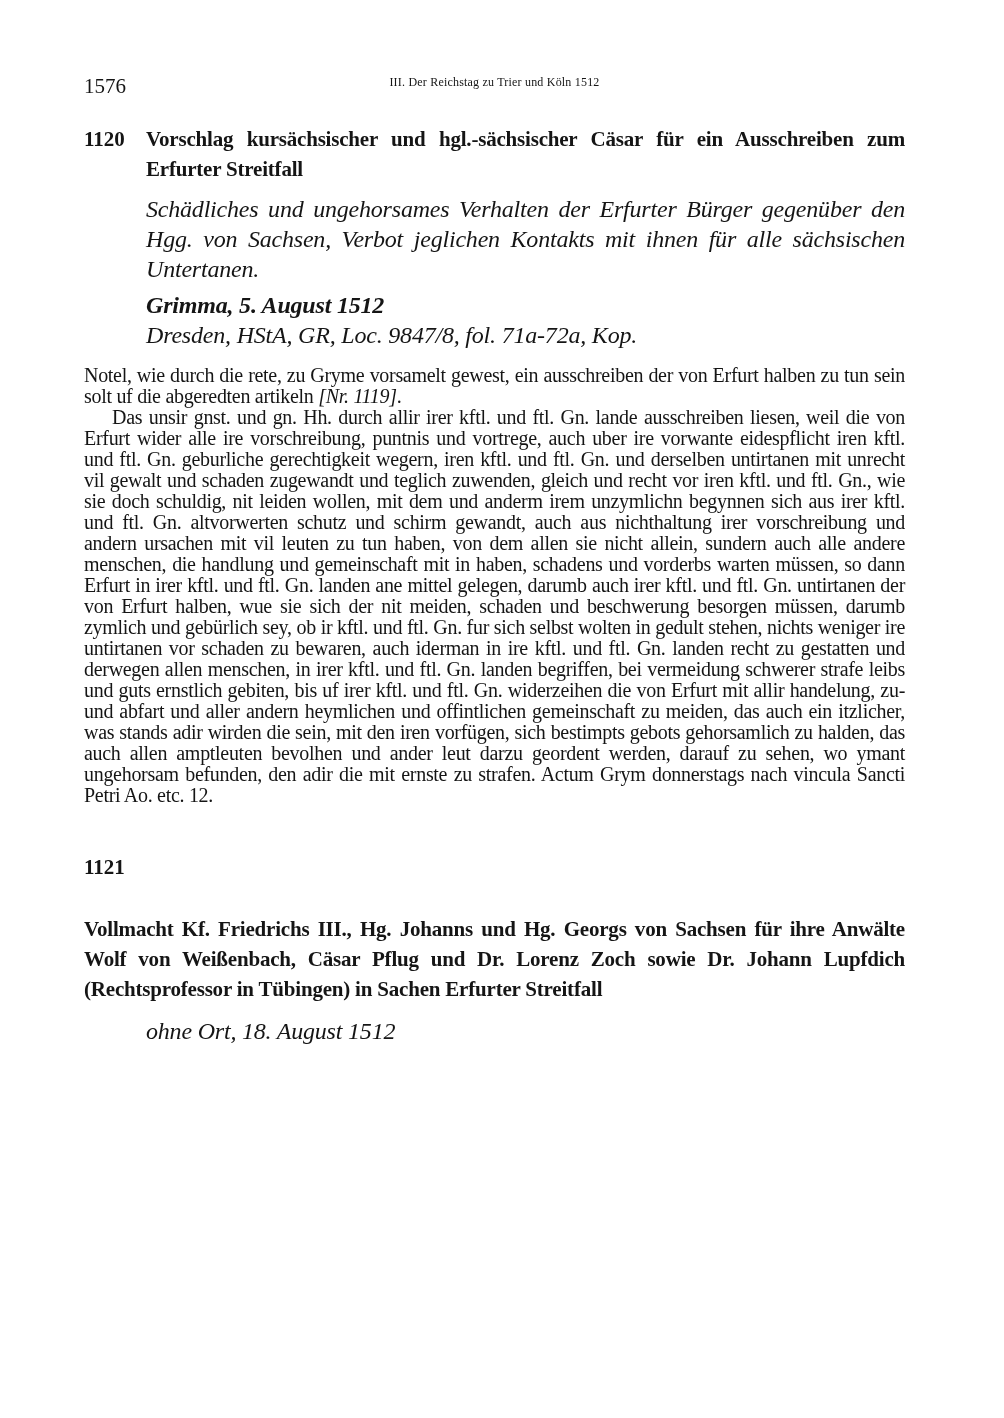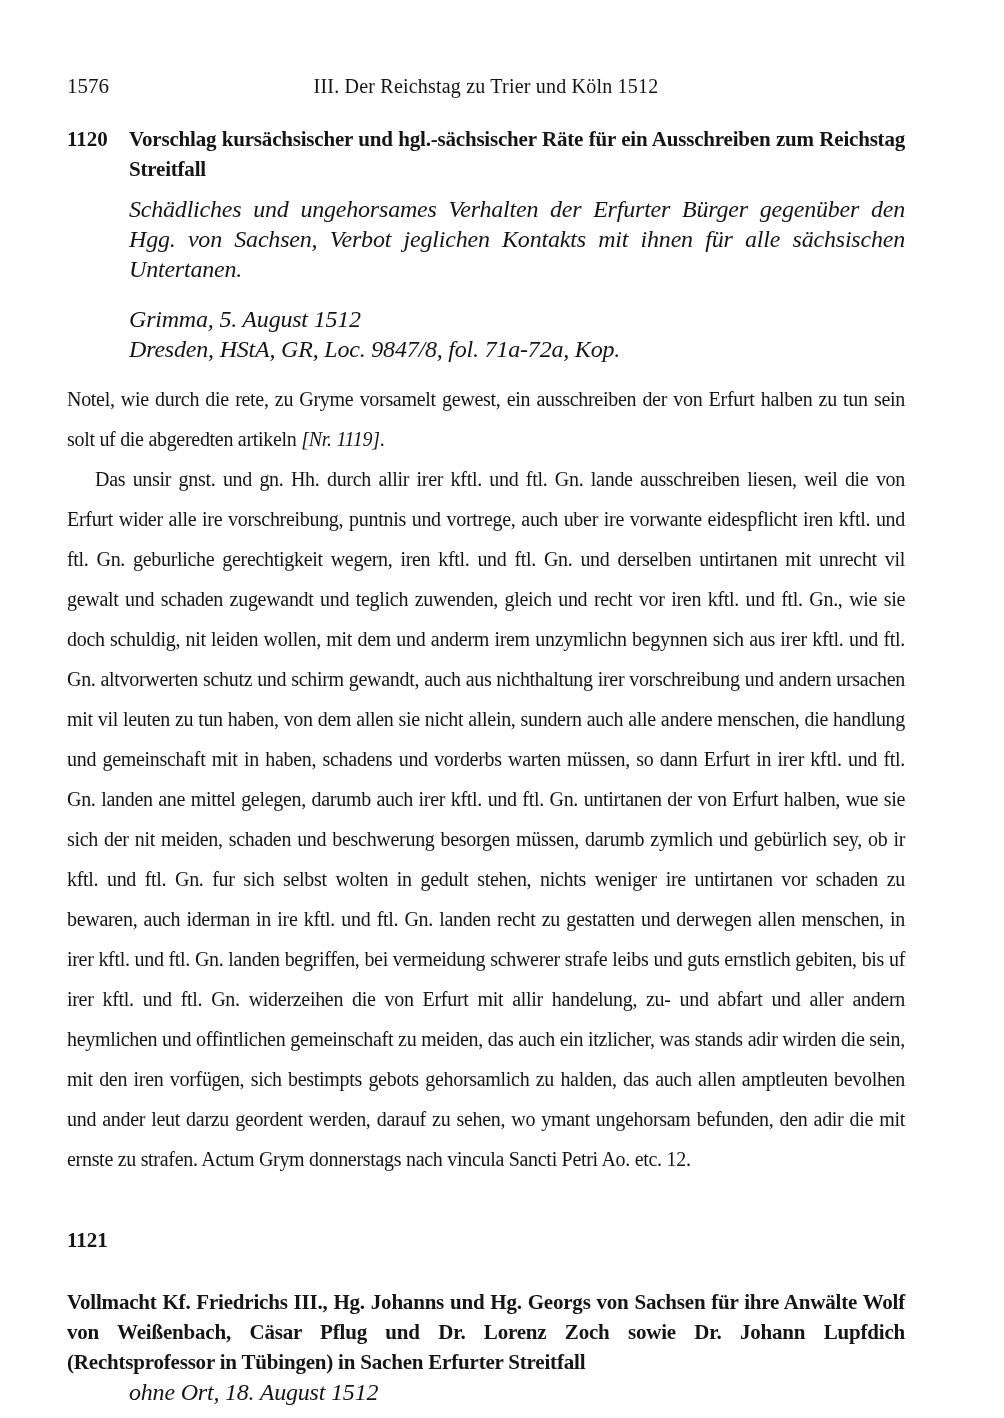--- a/index.html
+++ b/index.html
@@ -7,40 +7,40 @@
   body {
     width: 1004px;
     height: 1418px;
     font-family: "Liberation Serif", "DejaVu Serif", serif;
     color: #151515;
     overflow: hidden;
   }
   .page {
     width: 1004px;
     height: 1418px;
-    padding: 74px 99px 40px 67px;
+    padding: 74px 99px 40px 84px;
     position: relative;
   }
   .page-header {
     position: relative;
     height: 32px;
     font-size: 21px;
   }
   .page-number {
     position: absolute;
     left: 0;
     top: 0;
   }
   .running-header {
     position: absolute;
     left: 0;
     right: 0;
     top: 1px;
     text-align: center;
-    font-size: 20px;
+    font-size: 12px;
     letter-spacing: 0.2px;
   }
   .entry-heading {
     display: flex;
     font-weight: bold;
     font-size: 21px;
     line-height: 30px;
   }
   .entry-heading .entry-number {
     flex: 0 0 62px;
@@ -54,48 +54,48 @@
   .entry-1120 { margin-top: 18px; }
   .regest {
     margin-left: 62px;
     font-style: italic;
     font-size: 24px;
     line-height: 30px;
     text-align: justify;
     letter-spacing: -0.2px;
   }
   .summary { margin-top: 10px; }
-  .date-line { margin-top: 20px; }
+  .date-line { margin-top: 6px; font-weight: bold; }
   .source-line { }
   .body-text {
     margin-top: 15px;
     font-size: 20px;
-    line-height: 40px;
+    line-height: 21px;
     text-align: justify;
     letter-spacing: -0.3px;
     font-family: Liberation Serif, serif;
   }
   .body-text p.indent { text-indent: 28px; }
   .cross-ref { font-style: italic; }
   .entry-1121 { margin-top: 46px; flex-direction: column; }
-  .date-line-2 { margin-top: 0; }
+  .date-line-2 { margin-top: 12px; }
 </style>
 </head>
 <body>
 
 <div class="page">
 
   <div class="page-header">
     <span class="page-number">1576</span>
     <span class="running-header">III. Der Reichstag zu Trier und Köln 1512</span>
   </div>
 
   <div class="entry-heading entry-1120">
     <span class="entry-number">1120</span>
-    <span class="entry-title">Vorschlag kursächsischer und hgl.-sächsischer Räte für ein Ausschreiben zum Reichstag Streitfall</span>
+    <span class="entry-title">Vorschlag kursächsischer und hgl.-sächsischer Cäsar für ein Ausschreiben zum Erfurter Streitfall</span>
   </div>
 
   <div class="regest summary">Schädliches und ungehorsames Verhalten der Erfurter Bürger gegenüber den Hgg. von Sachsen, Verbot jeglichen Kontakts mit ihnen für alle sächsischen Untertanen.</div>
 
   <div class="regest date-line">Grimma, 5. August 1512</div>
 
   <div class="regest source-line">Dresden, HStA, GR, Loc. 9847/8, fol. 71a-72a, Kop.</div>
 
   <div class="body-text">
     <p><span>Notel, wie durch die rete, zu Gryme vorsamelt gewest, ein ausschreiben der von Erfurt halben zu tun sein solt uf die abgeredten artikeln </span><span class="cross-ref">[Nr. 1119]</span><span>.</span></p>

